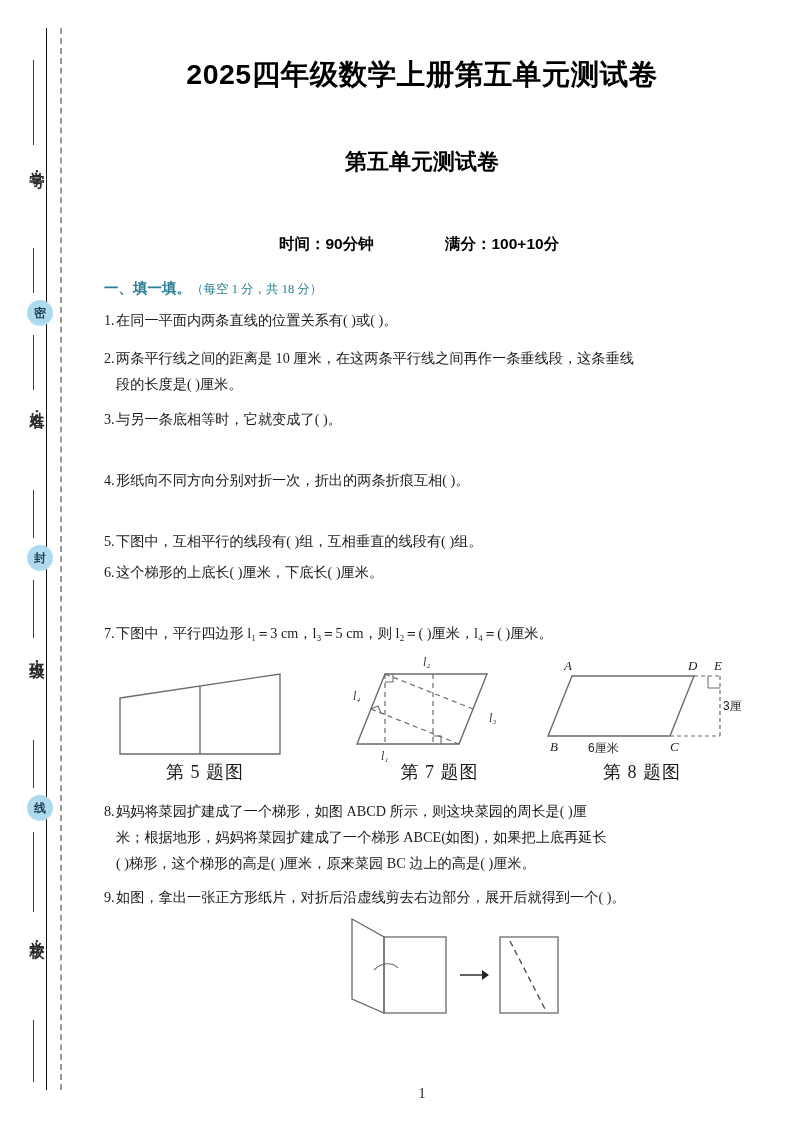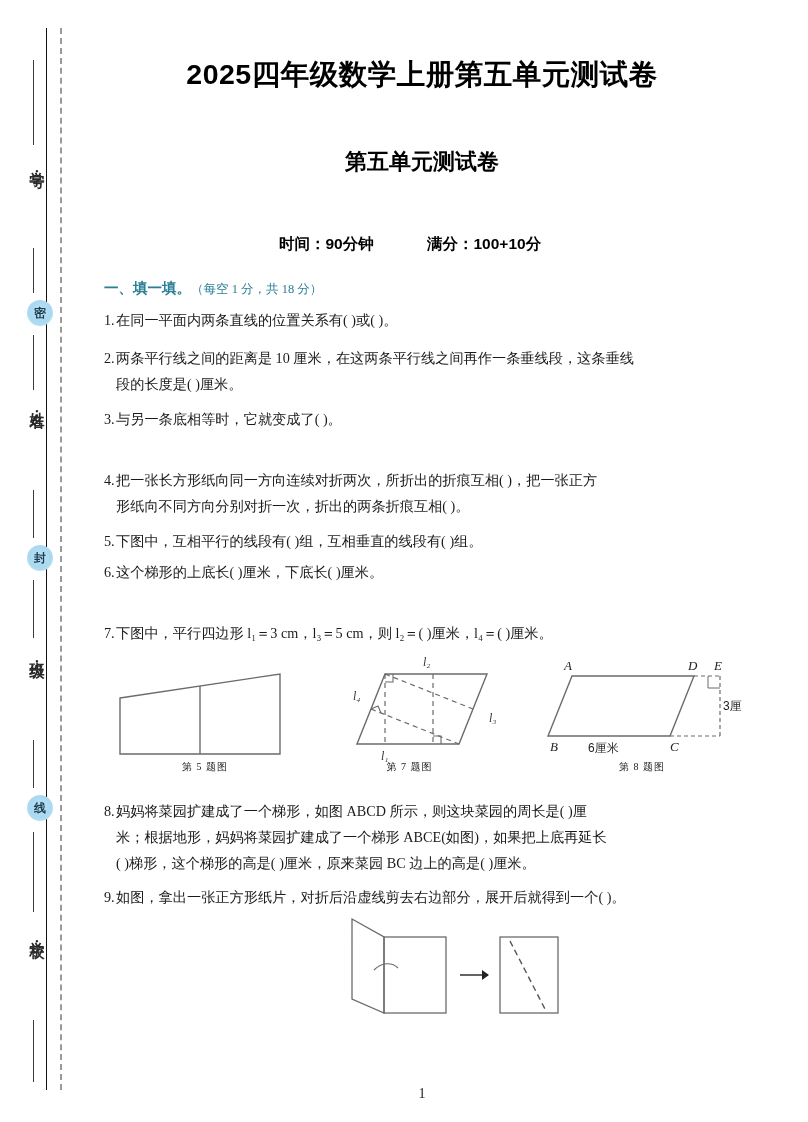--- a/index.html
+++ b/index.html
@@ -45,37 +45,37 @@
     position:absolute;left:0;top:147px;width:660px;text-align:center;
     font-family:"Liberation Sans","DejaVu Sans",sans-serif;
     font-size:22px;font-weight:bold;color:#000;
   }
   #meta-row{
     position:absolute;left:0;top:234px;width:660px;
     font-family:"Liberation Sans","DejaVu Sans",sans-serif;
     font-size:15.5px;font-weight:bold;color:#000;
   }
   #meta-row .m-time{position:absolute;left:140px;white-space:nowrap;padding-left:47px;}
-  #meta-row .m-score{position:absolute;left:335px;white-space:nowrap;}
+  #meta-row .m-score{position:absolute;left:353px;white-space:nowrap;}
 
   #section-head{
     position:absolute;left:12px;top:279px;width:660px;
     color:#2b7f96;font-size:14.5px;font-weight:bold;white-space:nowrap;
   }
   #section-head .pts{font-weight:normal;font-size:12.5px;}
 
   .q{position:absolute;left:12px;width:678px;font-size:14.2px;line-height:26px;}
   .q .num{position:absolute;left:0;top:0;width:20px;text-align:left;}
   .q .body{margin-left:12px;}
   .ln{display:block;white-space:nowrap;}
 
   
   #fig-row{position:absolute;left:0;top:648px;width:700px;height:132px;}
   .fig-cap{
-    position:absolute;font-size:10px;text-align:center;white-space:nowrap;
+    position:absolute;font-size:18px;text-align:center;white-space:nowrap;
     letter-spacing:1px;
   }
   #fig9{position:absolute;left:230px;top:915px;width:260px;height:112px;}
   #page-num{
     position:absolute;left:0;top:1086px;width:660px;text-align:center;
     font-size:14px;color:#222;
   }
   svg{display:block;}
 </style>
 </head>
@@ -138,21 +138,20 @@
   <div class="q" style="top:406px;">
     <span class="num">3.</span>
     <div class="body">
       <span class="ln">与另一条底相等时，它就变成了(          )。</span>
     </div>
   </div>
 
   <div class="q" style="top:467px;">
     <span class="num">4.</span>
     <div class="body">
-      <span class="ln">把一张长方形纸向同一方向连续对折两次，所折出的折痕互相(          )，把一张正方</span>
       <span class="ln">形纸向不同方向分别对折一次，折出的两条折痕互相(          )。</span>
     </div>
   </div>
 
   <div class="q" style="top:528px;">
     <span class="num">5.</span>
     <div class="body">
       <span class="ln">下图中，互相平行的线段有(      )组，互相垂直的线段有(      )组。</span>
     </div>
   </div>
@@ -194,21 +193,21 @@
       <g stroke="#6b6b6b" stroke-width="1.1" fill="none">
         <path d="M48,30 L56,30 L56,22"></path>
         <path d="M34,57 L41,54 L44,61"></path>
         <path d="M96,84 L104,84 L104,92"></path>
       </g>
       <text x="86" y="14" font-size="12" font-style="italic" fill="#333" font-family="Liberation Serif, serif">l₂</text>
       <text x="16" y="48" font-size="12" font-style="italic" fill="#333" font-family="Liberation Serif, serif">l₄</text>
       <text x="152" y="70" font-size="12" font-style="italic" fill="#333" font-family="Liberation Serif, serif">l₃</text>
       <text x="44" y="108" font-size="12" font-style="italic" fill="#333" font-family="Liberation Serif, serif">l₁</text>
     </svg>
-    <div class="fig-cap" style="left:230px;top:112px;width:175px;">第 7 题图</div>
+    <div class="fig-cap" style="left:260px;top:112px;width:175px;">第 7 题图</div>
 
     <svg width="200" height="112" style="position:absolute;left:450px;top:6px;">
       <g stroke="#6b6b6b" stroke-width="1.4" fill="none">
         <path d="M30,22 L152,22 L128,82 L6,82 Z"></path>
       </g>
       <g stroke="#6b6b6b" stroke-width="1.2" fill="none" stroke-dasharray="4,3">
         <line x1="152" y1="22" x2="178" y2="22"></line>
         <line x1="178" y1="22" x2="178" y2="82"></line>
         <line x1="128" y1="82" x2="178" y2="82"></line>
       </g>

